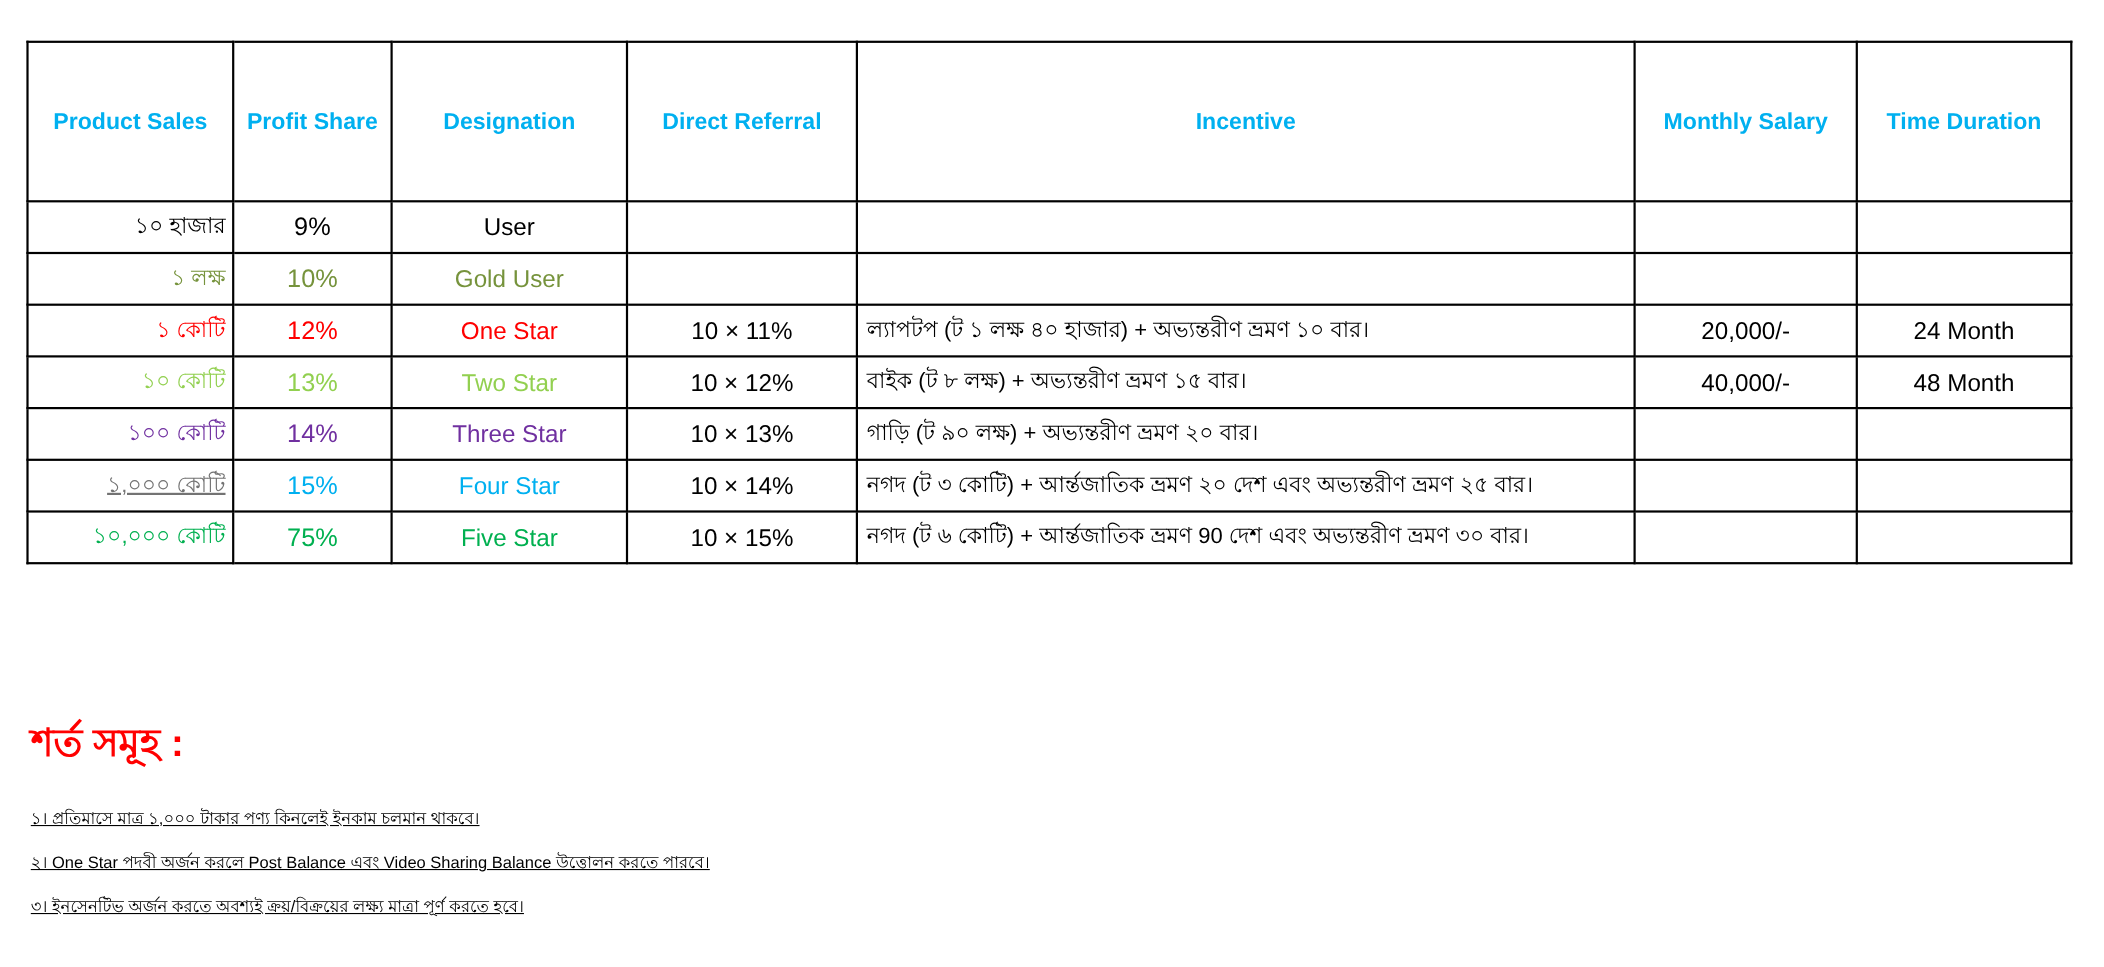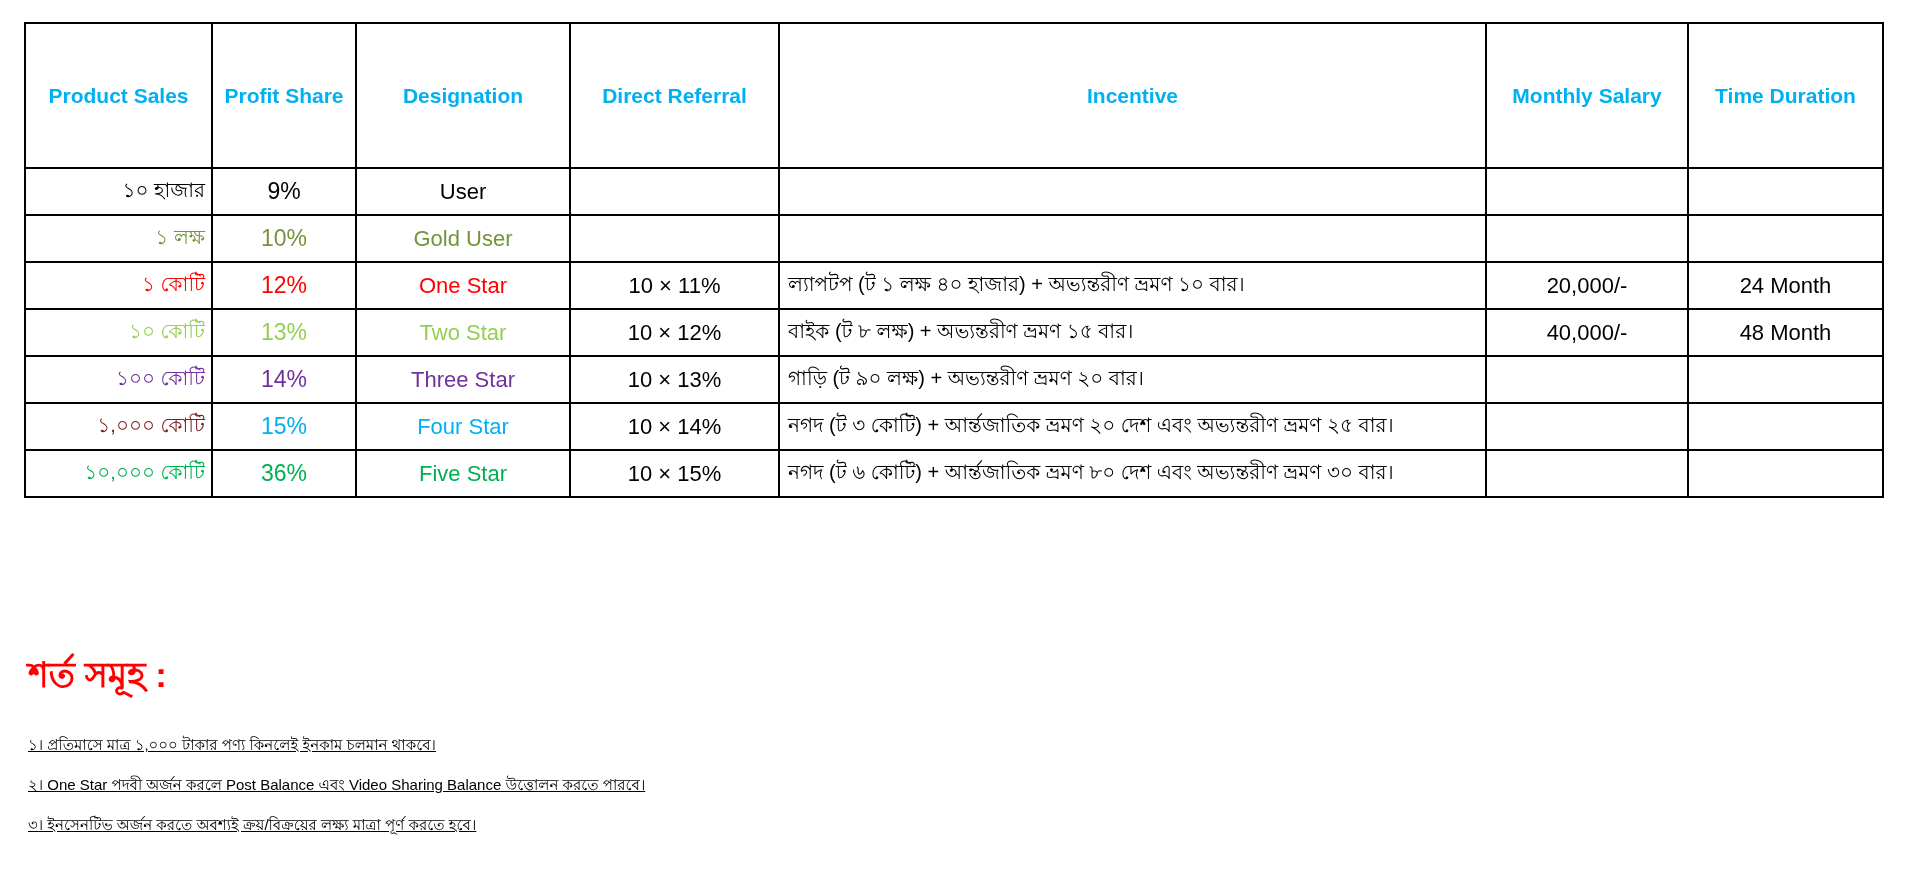--- a/index.html
+++ b/index.html
@@ -6,21 +6,21 @@
   html, body { background: #ffffff; }
   body {
     width: 1913px; height: 879px;
     position: relative;
     font-family: "Liberation Sans", "DejaVu Sans", sans-serif;
     color: #000000;
     overflow: hidden;
   }
 
   table.plan {
-    position: absolute; left: 24px; top: 22px;
+    position: absolute; left: 24px; top: 37px;
     width: 1858px;
     border-collapse: collapse;
     table-layout: fixed;
   }
   table.plan th, table.plan td {
     border: 2px solid #000000;
     overflow: hidden;
     white-space: nowrap;
   }
   table.plan thead tr { height: 145px; }
@@ -123,34 +123,34 @@
     <tr>
       <td class="c-product tint" style="color: rgb(112, 48, 160);">১০০ কোটি</td>
       <td class="c-profit tint" style="color: rgb(112, 48, 160);">14%</td>
       <td class="c-desig tint" style="color: rgb(112, 48, 160);">Three Star</td>
       <td class="c-referral">10 × 13%</td>
       <td class="c-incent">গাড়ি (ট ৯০ লক্ষ) + অভ্যন্তরীণ ভ্রমণ ২০ বার।</td>
       <td class="c-salary"></td>
       <td class="c-time"></td>
     </tr>
     <tr>
-      <td class="c-product tint" style="color: #7f1d1d;">১,০০০ কোটি</td>
+      <td class="c-product tint" style="color: #737373; text-decoration: underline;">১,০০০ কোটি</td>
       <td class="c-profit tint" style="color: rgb(0, 176, 240);">15%</td>
       <td class="c-desig tint" style="color: rgb(0, 176, 240);">Four Star</td>
       <td class="c-referral">10 × 14%</td>
       <td class="c-incent">নগদ (ট ৩ কোটি) + আর্ন্তজাতিক ভ্রমণ ২০ দেশ এবং অভ্যন্তরীণ ভ্রমণ ২৫ বার।</td>
       <td class="c-salary"></td>
       <td class="c-time"></td>
     </tr>
     <tr>
       <td class="c-product tint" style="color: rgb(0, 176, 80);">১০,০০০ কোটি</td>
-      <td class="c-profit tint" style="color: rgb(0, 176, 80);">36%</td>
+      <td class="c-profit tint" style="color: rgb(0, 176, 80);">75%</td>
       <td class="c-desig tint" style="color: rgb(0, 176, 80);">Five Star</td>
       <td class="c-referral">10 × 15%</td>
-      <td class="c-incent">নগদ (ট ৬ কোটি) + আর্ন্তজাতিক ভ্রমণ ৮০ দেশ এবং অভ্যন্তরীণ ভ্রমণ ৩০ বার।</td>
+      <td class="c-incent">নগদ (ট ৬ কোটি) + আর্ন্তজাতিক ভ্রমণ 90 দেশ এবং অভ্যন্তরীণ ভ্রমণ ৩০ বার।</td>
       <td class="c-salary"></td>
       <td class="c-time"></td>
     </tr>
   </tbody>
 </table>
 
 <div class="notes">
   <div class="notes-heading" style="color: rgb(255, 0, 0);">শর্ত সমূহ :</div>
   <div class="note-line">১। প্রতিমাসে মাত্র ১,০০০ টাকার পণ্য কিনলেই ইনকাম চলমান থাকবে।</div>
   <div class="note-line">২। One Star পদবী অর্জন করলে Post Balance এবং Video Sharing Balance উত্তোলন করতে পারবে।</div>

